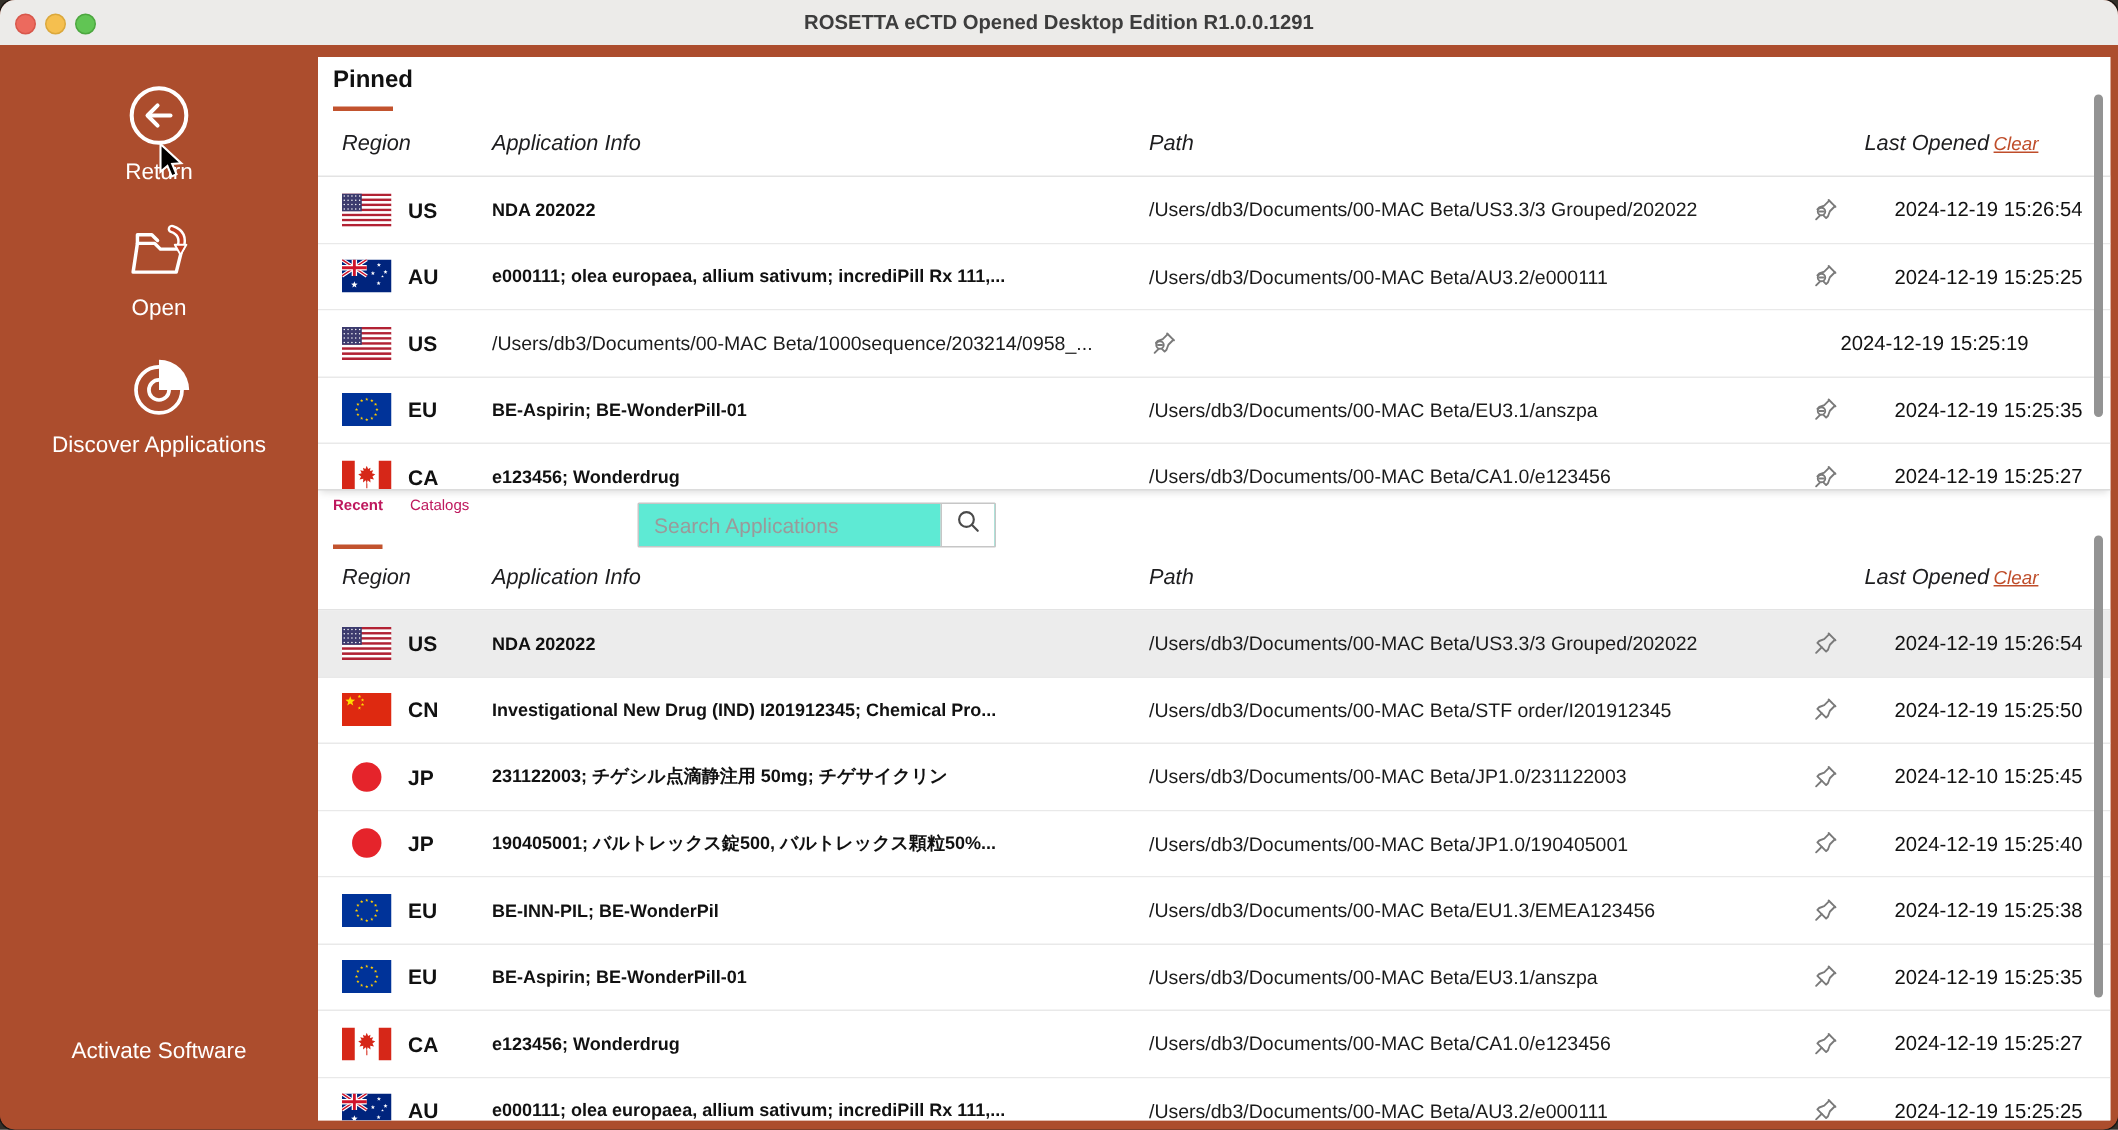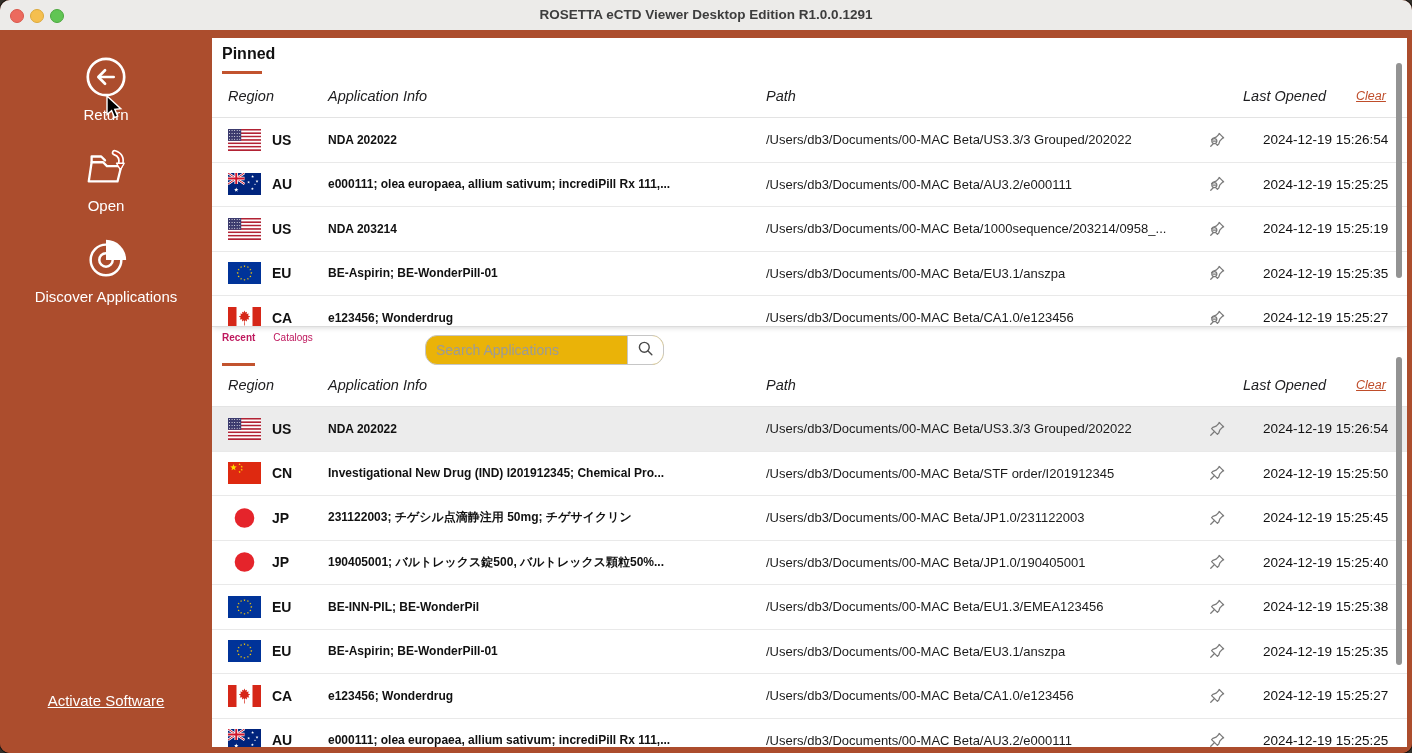--- a/index.html
+++ b/index.html
@@ -21,21 +21,21 @@
   .tl.green  { left:50px; background:#61C554; border:0.5px solid #4ca73f; }
 
   
   .main { position:absolute; top:30px; left:0; right:0; bottom:0; background:var(--accent); }
   .sidebar { position:absolute; left:0; top:0; width:212px; bottom:0; color:#fff; }
   .side-items { padding-top:24px; display:flex; flex-direction:column; align-items:center; }
   .side-item { display:flex; flex-direction:column; align-items:center; margin-bottom:22px; cursor:default; }
   .side-item .s-icon { width:46px; height:46px; display:flex; align-items:center; justify-content:center; }
   .side-item .s-label { margin-top:6px; font-size:15px; color:#fff; }
   .activate { position:absolute; bottom:44px; left:0; width:100%; text-align:center;
-              font-size:15px; color:#fff;text-decoration:underline; }
+              font-size:15px; color:#fff; }
 
   
   .content { position:absolute; left:212px; top:8px; right:5px; bottom:6px; background:#fff;
              overflow:hidden; }
 
   .section-title { margin:7px 0 0 10px; font-size:16px; font-weight:bold; color:#111; line-height:18px; }
   .title-underline { margin:8px 0 0 10px; width:40px; height:3px; background:#C2532E; }
 
   .thead, .trow { display:grid; grid-template-columns:100px 438px 441px 36px auto;
                   padding-left:16px; align-items:center; }
@@ -43,34 +43,34 @@
   .trow { height:43.5px; border-bottom:1px solid #e9e9e9; background:#fff; }
   .trow.selected { background:var(--sel); }
   .c-region { display:flex; align-items:center; gap:11px;text-align:center; }
   .flag { width:33px; height:22px; display:inline-block; line-height:0; }
   .flag svg { display:block; }
   .rcode { font-weight:bold; font-size:14px; color:#111; }
   .c-app { font-weight:bold; font-size:12px; color:#111; white-space:nowrap; overflow:hidden; padding-right:6px; }
   .c-path { font-size:13px; color:#1b1b1b; white-space:nowrap; overflow:hidden; }
   .c-pin { line-height:0; cursor:pointer; }
   .c-time { font-size:13.5px; color:#111; white-space:nowrap;margin-left:20px; }
-  .lastcol { display:flex; align-items:center; gap:30px; }
+  .lastcol { display:flex; align-items:center; gap:3px; }
   .clear-link { color:var(--clear); font-size:12.5px; text-decoration:underline; cursor:pointer; }
 
   .pinned-sec { position:relative; height:288px; overflow:hidden;
                 box-shadow:0 1px 0 #dcdcdc, 0 3px 5px -1px rgba(0,0,0,.15); }
   .recent-sec { position:relative; height:421px; overflow:hidden; }
 
   .tabs-row { display:flex; align-items:flex-start; margin-top:6px; padding-left:10px; height:31px; position:relative; }
   .tab { font-size:10px; color:#be185d; margin-right:18px; padding-bottom:20px; position:relative; cursor:pointer; }
   .tab.active { font-weight:bold; }
   .tab.active::after { content:""; position:absolute; left:0; right:0; bottom:-3px; height:3px; background:#C2532E; }
 
   .searchbox { position:absolute; left:213px; top:3px; width:237px; height:28px;
-               border:1px solid #c6c6c6; border-radius:12px; display:flex; background:#eab308; overflow:hidden; }
+               border:1px solid #c6c6c6; border-radius:1px; display:flex; background:#5eead4; overflow:hidden; }
   .searchbox input { flex:1; border:none; outline:none; padding:0 10px; font-size:14px;
                      font-family:"Liberation Sans",sans-serif; color:#333; background:transparent; }
   .searchbox input::placeholder { color:#9a9a9a; }
   .search-btn { width:40px; border-left:1px solid #c6c6c6; display:flex; align-items:center;
                 justify-content:center; cursor:pointer; background:#fff; }
 
   .vthumb { position:absolute; right:5px; width:6px; border-radius:3px; background:#939393; }
   .thumb-pinned { top:25px; height:215px; }
   .thumb-recent { top:31px; height:308px; }
 
@@ -78,21 +78,21 @@
 </style>
 </head>
 <body>
 
 <div class="window">
 
   <div class="titlebar">
     <span class="tl red"></span>
     <span class="tl yellow"></span>
     <span class="tl green"></span>
-    <div class="title">ROSETTA eCTD Viewer Desktop Edition R1.0.0.1291</div>
+    <div class="title">ROSETTA eCTD Opened Desktop Edition R1.0.0.1291</div>
   </div>
 
   <div class="main">
     <div class="sidebar">
       <div class="side-items">
         <div class="side-item">
           <span class="s-icon">
             <svg viewBox="0 0 48 48" width="46" height="46" fill="none" stroke="#fff" stroke-width="2.8" stroke-linecap="round" stroke-linejoin="round">
               <circle cx="24" cy="24" r="19"></circle>
               <path d="M32 24 H17"></path>
@@ -261,21 +261,20 @@
                     <circle cx="11.74" cy="7.40" r="0.5" fill="#fff"></circle>
                     <circle cx="1.50" cy="10.30" r="0.5" fill="#fff"></circle>
                     <circle cx="4.06" cy="10.30" r="0.5" fill="#fff"></circle>
                     <circle cx="6.62" cy="10.30" r="0.5" fill="#fff"></circle>
                     <circle cx="9.18" cy="10.30" r="0.5" fill="#fff"></circle>
                     <circle cx="11.74" cy="10.30" r="0.5" fill="#fff"></circle>
                   </svg>
                 </span>
         <span class="rcode">US</span>
       </div>
-      <div class="c-app">NDA 203214</div>
       <div class="c-path">/Users/db3/Documents/00-MAC Beta/1000sequence/203214/0958_...</div>
       <div class="c-pin"><svg viewBox="0 0 24 24" width="20" height="20" fill="none" stroke="#7a7a7a" stroke-width="1.5" stroke-linecap="round" stroke-linejoin="round">
   <path d="M15 4.5l-4 4l-4 1.5l-1.5 1.5l7 7l1.5-1.5l1.5-4l4-4"></path>
   <path d="M9 15l-4.5 4.5"></path>
                   <path d="M14.5 4l5.5 5.5"></path>
   <circle cx="8.8" cy="13.2" r="3" fill="#fff"></circle>
                   <line x1="7.1" y1="13.2" x2="10.5" y2="13.2"></line>
 </svg></div>
       <div class="c-time">2024-12-19 15:25:19</div>
     </div>
@@ -453,21 +452,21 @@
         <span class="rcode">JP</span>
       </div>
       <div class="c-app">231122003; チゲシル点滴静注用 50mg; チゲサイクリン</div>
       <div class="c-path">/Users/db3/Documents/00-MAC Beta/JP1.0/231122003</div>
       <div class="c-pin"><svg viewBox="0 0 24 24" width="20" height="20" fill="none" stroke="#7a7a7a" stroke-width="1.5" stroke-linecap="round" stroke-linejoin="round">
   <path d="M15 4.5l-4 4l-4 1.5l-1.5 1.5l7 7l1.5-1.5l1.5-4l4-4"></path>
   <path d="M9 15l-4.5 4.5"></path>
                   <path d="M14.5 4l5.5 5.5"></path>
 
 </svg></div>
-      <div class="c-time">2024-12-19 15:25:45</div>
+      <div class="c-time">2024-12-10 15:25:45</div>
     </div>
     <div class="trow">
       <div class="c-region">
         <span class="flag">
                   <svg viewBox="0 0 33 22" width="33" height="22">
                     <rect width="33" height="22" fill="#fff"></rect>
                     <circle cx="16.5" cy="11" r="9.8" fill="#E5242B"></circle>
                   </svg>
                 </span>
         <span class="rcode">JP</span>

